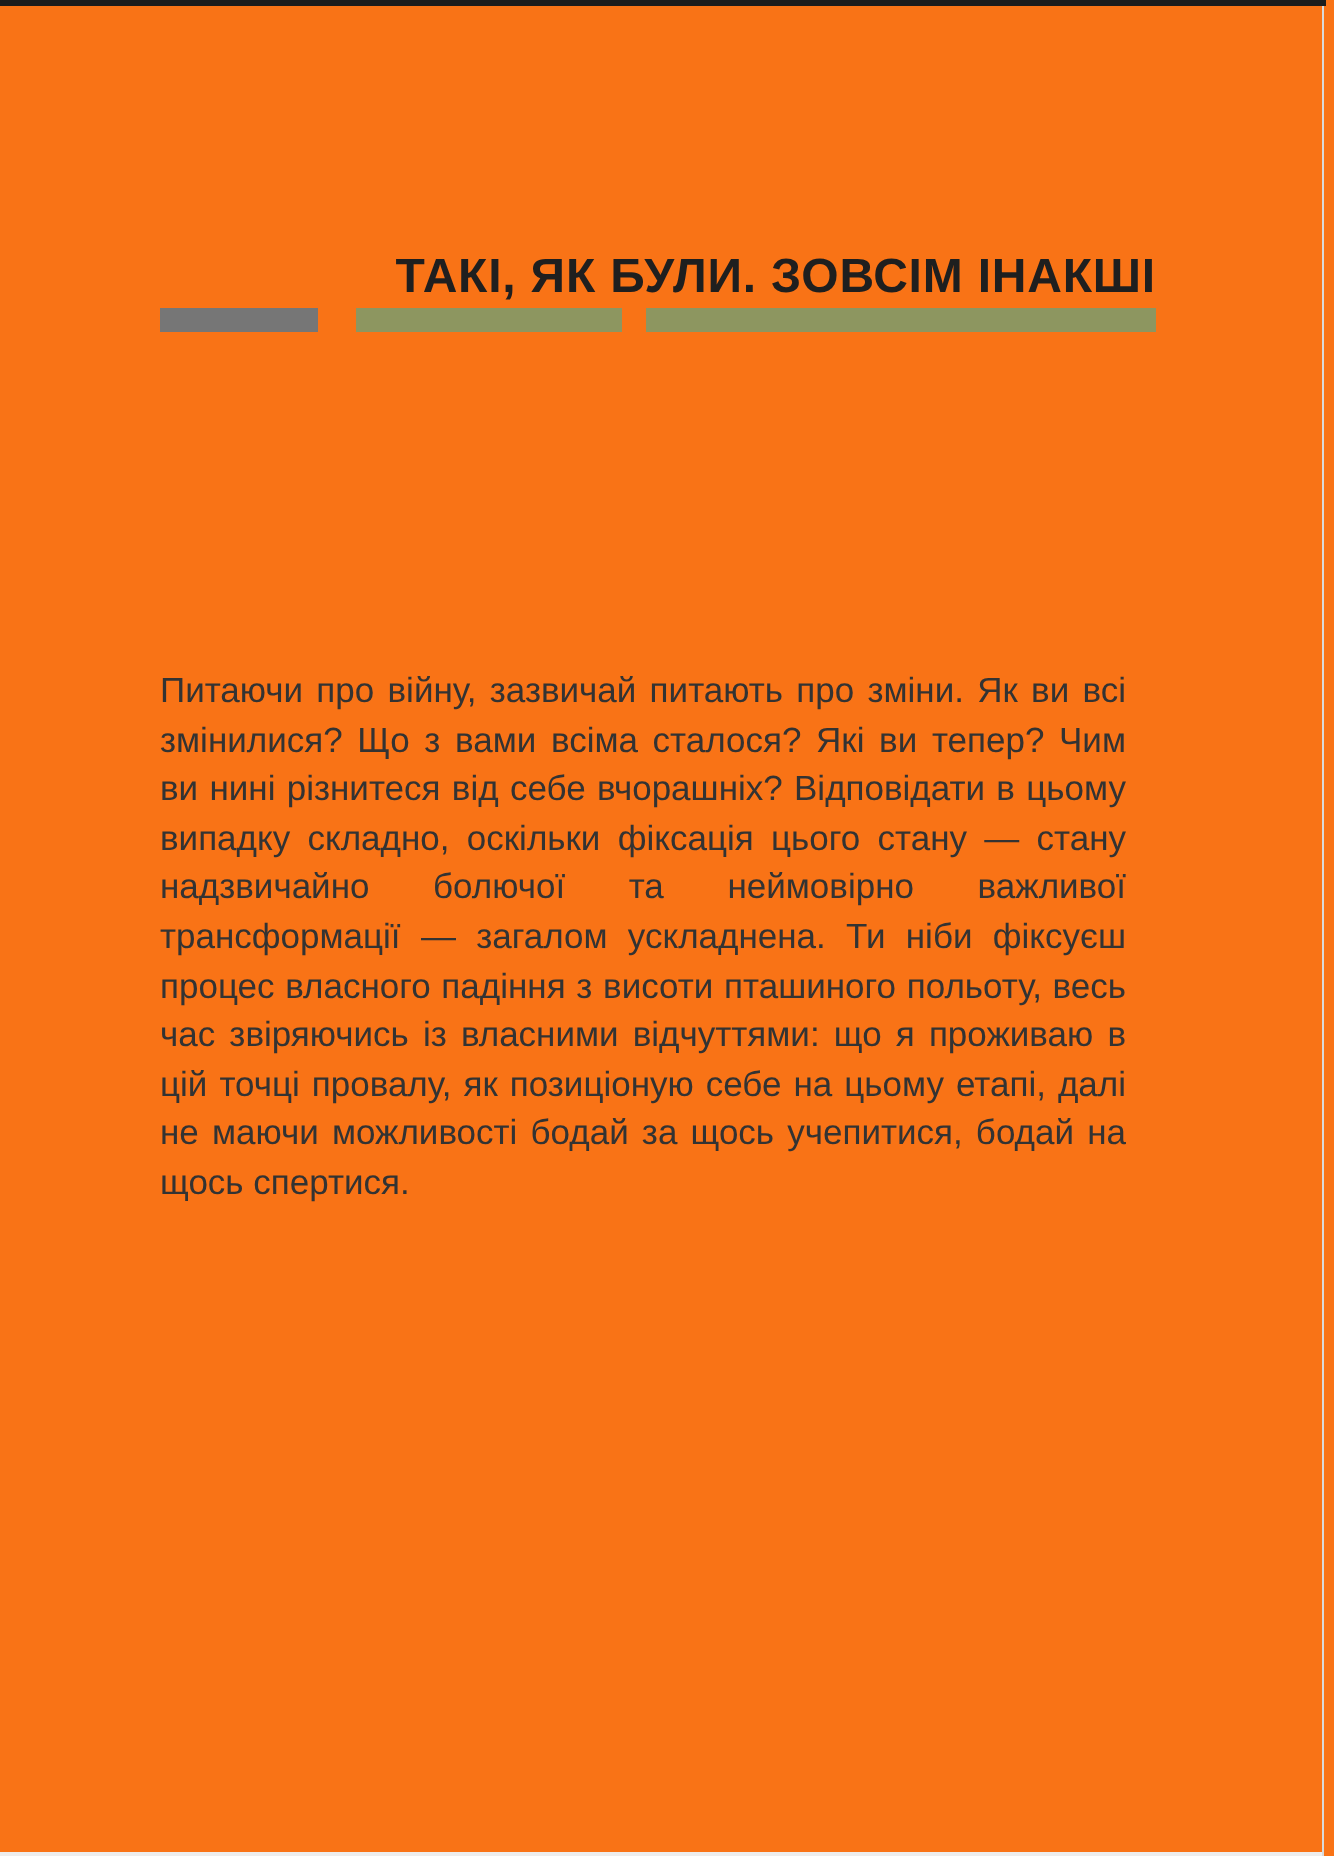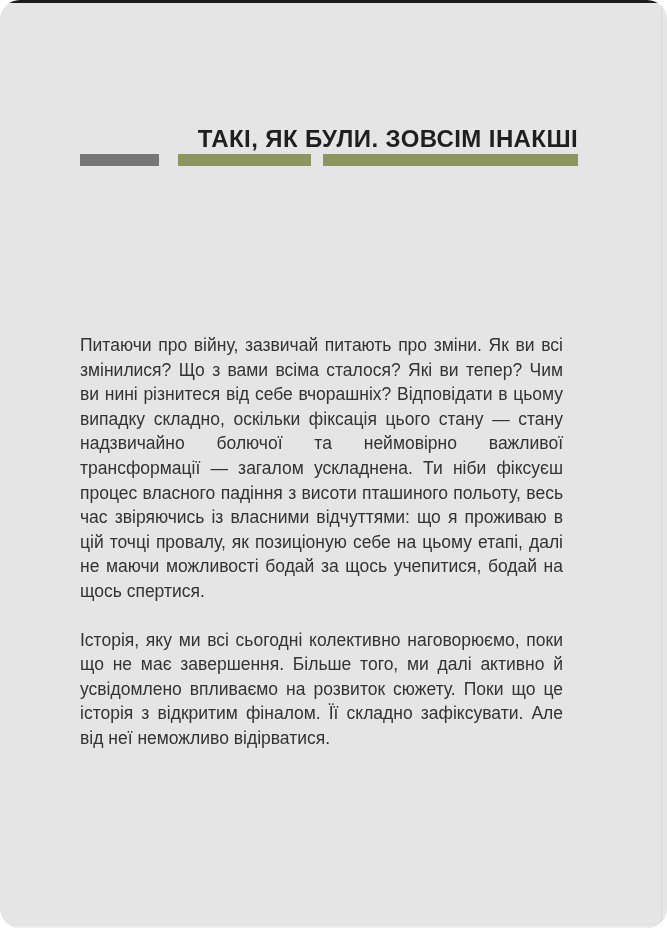--- a/index.html
+++ b/index.html
@@ -4,24 +4,23 @@
 <style>
   html, body {
     margin: 0;
     padding: 0;
     background: #ffffff;
   }
   .page {
     position: relative;
     width: 667px;
     height: 928px;
-    background: #e5e5e5;
+    background: #f97316;
     overflow: hidden;
     font-family: "Liberation Sans", sans-serif;
-    border-radius: 20px;
   }
   
   .top-edge {
     position: absolute;
     top: 0;
     left: 0;
     width: 663px;
     height: 3px;
     background: #1c1c1c;
   }
@@ -114,16 +113,15 @@
   <h1 class="chapter-title">ТАКІ, ЯК БУЛИ. ЗОВСІМ ІНАКШІ</h1>
 
   <div class="bars">
     <div class="bar bar-gray"></div>
     <div class="bar bar-olive-short"></div>
     <div class="bar bar-olive-long"></div>
   </div>
 
   <div class="body-text">
     <p>Питаючи про війну, зазвичай питають про зміни. Як ви всі змінилися? Що з вами всіма сталося? Які ви тепер? Чим ви нині різнитеся від себе вчорашніх? Відповідати в цьому випадку складно, оскільки фіксація цього стану — стану надзвичайно болючої та неймовірно важливої трансформації — загалом ускладнена. Ти ніби фіксуєш процес власного падіння з висоти пташиного польоту, весь час звіряючись із власними відчуттями: що я проживаю в цій точці провалу, як позиціоную себе на цьому етапі, далі не маючи можливості бодай за щось учепитися, бодай на щось спертися.</p>
-    <p>Історія, яку ми всі сьогодні колективно наговорюємо, поки що не має завершення. Більше того, ми далі активно й усвідомлено впливаємо на розвиток сюжету. Поки що це історія з відкритим фіналом. Її складно зафіксувати. Але від неї неможливо відірватися.</p>
   </div>
 
 </div>
 
 </body></html>

